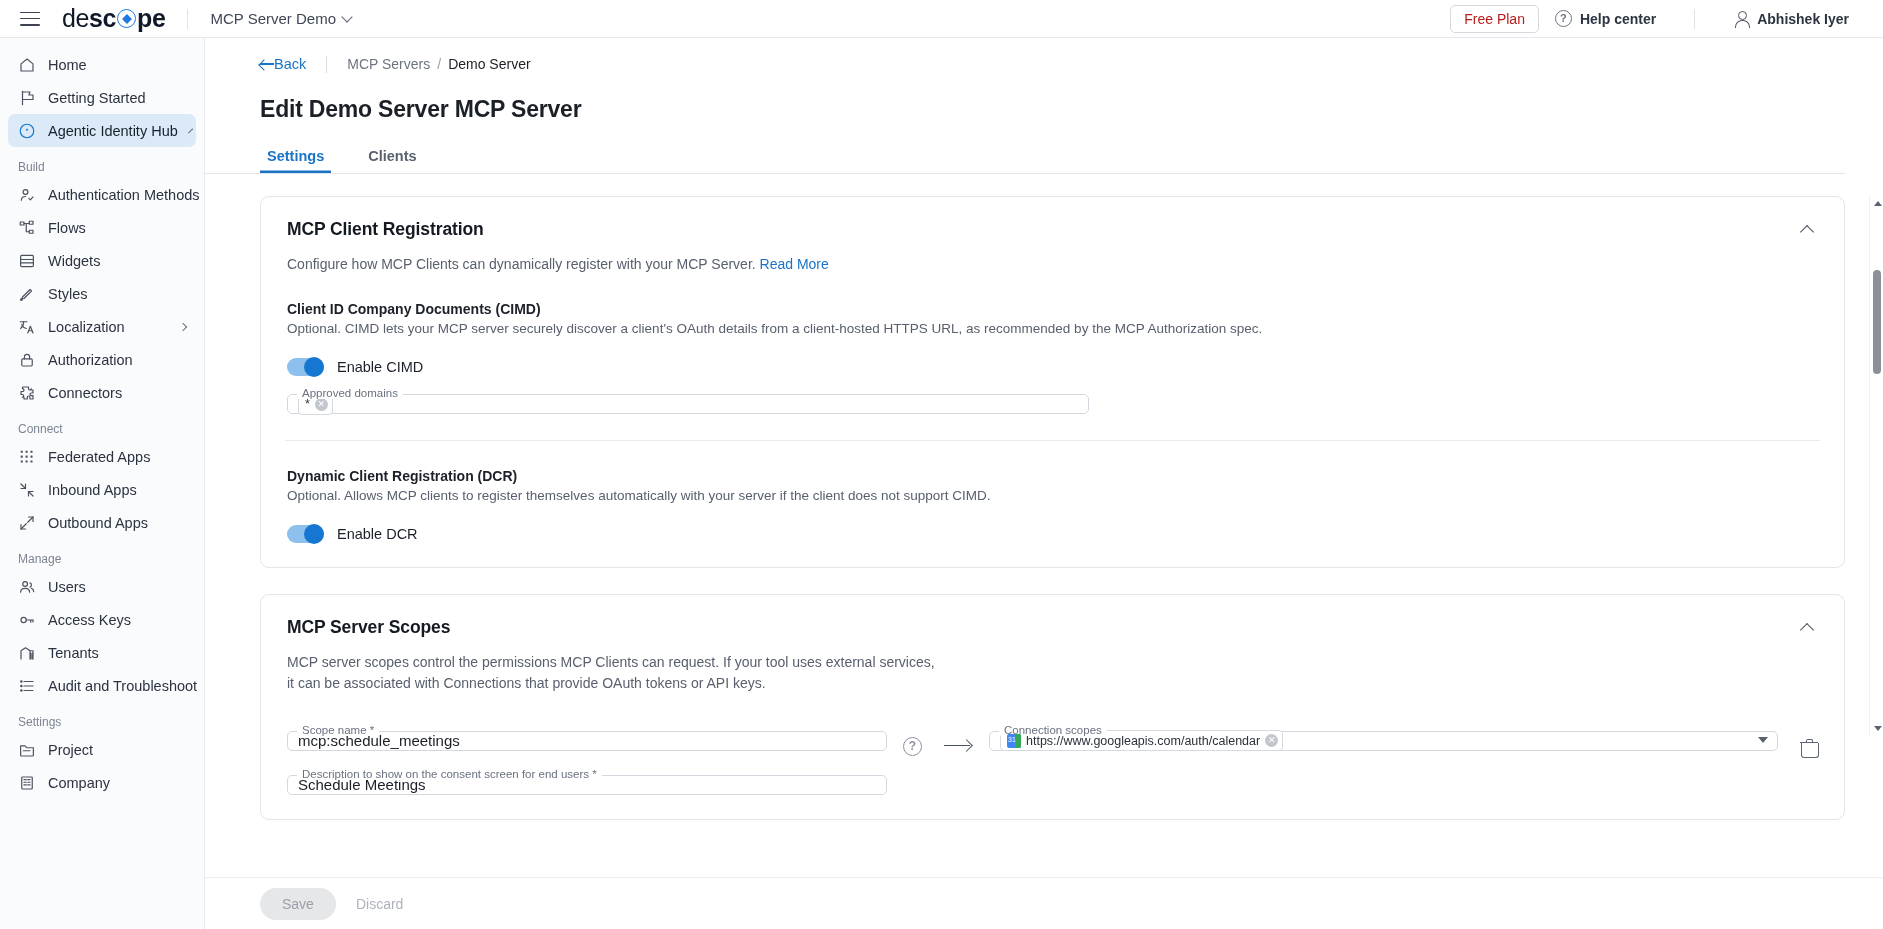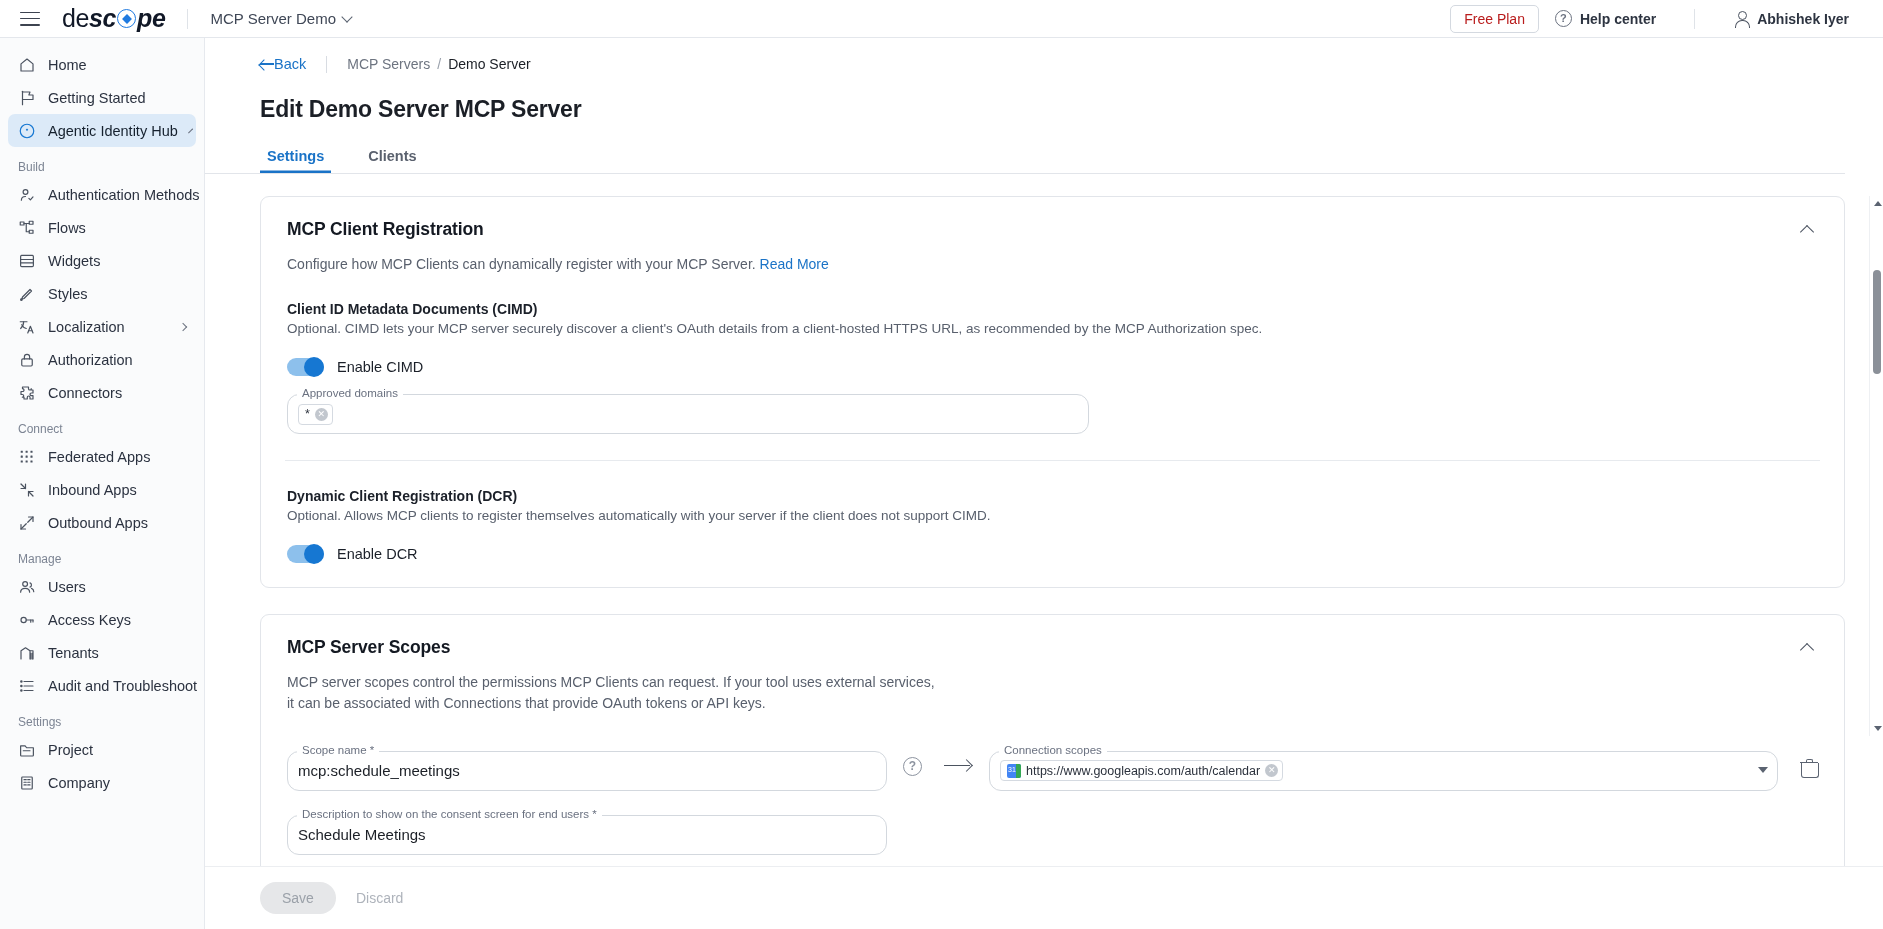--- a/index.html
+++ b/index.html
@@ -17,21 +17,21 @@
   #topbar {
     position: absolute; top:0; left:0; width:1883px; height:38px;
     background:#ffffff; border-bottom:1px solid #e4e7ec;
     display:flex; align-items:center;
   }
   .hamburger { width:20px; height:14px; margin-left:20px; margin-right:22px;
     display:flex; flex-direction:column; justify-content:space-between; cursor:pointer; }
   .hamburger i { display:block; height:1.6px; background:#3d4350; border-radius:2px; }
   .brand { font-size:25px; letter-spacing:-0.4px; color:#111827; display:flex; align-items:center; }
   .brand .thin { font-weight:400; }
-  .brand .bold { font-weight:700;font-style:italic; }
+  .brand .bold { font-weight:700; }
   .brand .globe {
     display:inline-block; width:19px; height:19px; border:1.8px solid #1f7ae0;
     border-radius:50%; position:relative; margin:0 1px; vertical-align:middle;
   }
   .brand .globe:before {
     content:""; position:absolute; left:50%; top:50%; transform:translate(-50%,-50%) rotate(45deg);
     width:7px; height:7px; background:#1f7ae0;
   }
   .vdiv { width:1px; height:20px; background:#dfe3e8; margin:0 22px; }
   #project-select { display:flex; align-items:center; gap:7px; font-size:15px; color:#3f4756; cursor:pointer; }
@@ -105,21 +105,21 @@
   .sec-title { font-size:14px; font-weight:700; color:#1b2029; margin-top:27px; }
   .sec-desc { font-size:13.5px; color:#59606d; margin-top:4px; }
 
   .toggle-row { display:flex; align-items:center; gap:13px; margin-top:22px; }
   .switch { width:37px; height:18px; border-radius:10px; background:#8dc0ec; position:relative; cursor:pointer; }
   .switch i { position:absolute; right:0; top:-1px; width:20px; height:20px; border-radius:50%;
       background:#1677d2; display:block; }
   .toggle-label { font-size:14.5px; color:#1b2029; }
 
   .field {
-    position:relative; border:1px solid #d3d8de; border-radius:12px; height:40px;
+    position:relative; border:1px solid #d3d8de; border-radius:5px; height:20px;
     margin-top:18px; display:flex; align-items:center; padding:0 10px;
   }
   .field-legend {
     position:absolute; top:-8px; left:9px; background:#fff; padding:0 5px;
     font-size:11.5px; color:#6a7180; white-space:nowrap;
   }
   .chip {
     display:inline-flex; align-items:center; gap:5px; border:1px solid #d5dae1; border-radius:4px;
     background:#fff; height:21px; padding:0 4px 0 6px; font-size:12.5px; color:#2b313c;
   }
@@ -163,21 +163,21 @@
   .sb-arrow { width:14px; height:14px; position:relative; cursor:pointer; }
   .sb-arrow.up:before { content:""; position:absolute; left:4px; top:5px; border-left:4px solid transparent;
      border-right:4px solid transparent; border-bottom:5px solid #5b6371; }
   .sb-arrow.down { position:absolute; bottom:0; }
   .sb-arrow.down:before { content:""; position:absolute; left:4px; top:4px; border-left:4px solid transparent;
      border-right:4px solid transparent; border-top:5px solid #5b6371; }
   #sb-thumb { position:absolute; left:3px; top:74px; width:8px; height:104px; border-radius:5px; background:#8b9098; }
 
   
   #actionbar {
-    position:absolute; left:205px; bottom:0; width:1678px; height:63px; background:#fff;
+    position:absolute; left:205px; bottom:0; width:1678px; height:52px; background:#fff;
     border-top:1px solid #eceef1; display:flex; align-items:center; padding-left:55px; gap:14px;
   }
   #save-btn { background:#e6e7e9; color:#9ba1a9; border:none; border-radius:17px;
               padding:8px 22px; font-size:14px; font-family:inherit; cursor:default; }
   #discard-btn { color:#aeb3bb; font-size:14px; cursor:pointer; background:none; border:none;
                  font-family:inherit; }
 
   .truncated { overflow:hidden; white-space:nowrap; text-overflow:clip; }
 </style>
 </head>
@@ -448,21 +448,21 @@
     <div class="card">
       <div class="card-head">
         <div class="card-title">MCP Client Registration</div>
         <div class="collapse-btn"></div>
       </div>
       <div class="card-desc">
         <span>Configure how MCP Clients can dynamically register with your MCP Server.</span>
         <span class="link">Read More</span>
       </div>
 
-      <div class="sec-title">Client ID Metadata Documents (CIMD)</div>
+      <div class="sec-title">Client ID Company Documents (CIMD)</div>
       <div class="sec-desc truncated">Optional. CIMD lets your MCP server securely discover a client's OAuth details from a client-hosted HTTPS URL, as recommended by the MCP Authorization spec.</div>
 
       <div class="toggle-row">
         <div class="switch">
             <i></i>
           </div>
         <div class="toggle-label">Enable CIMD</div>
       </div>
 
       <div class="field" style="width:802px;">

